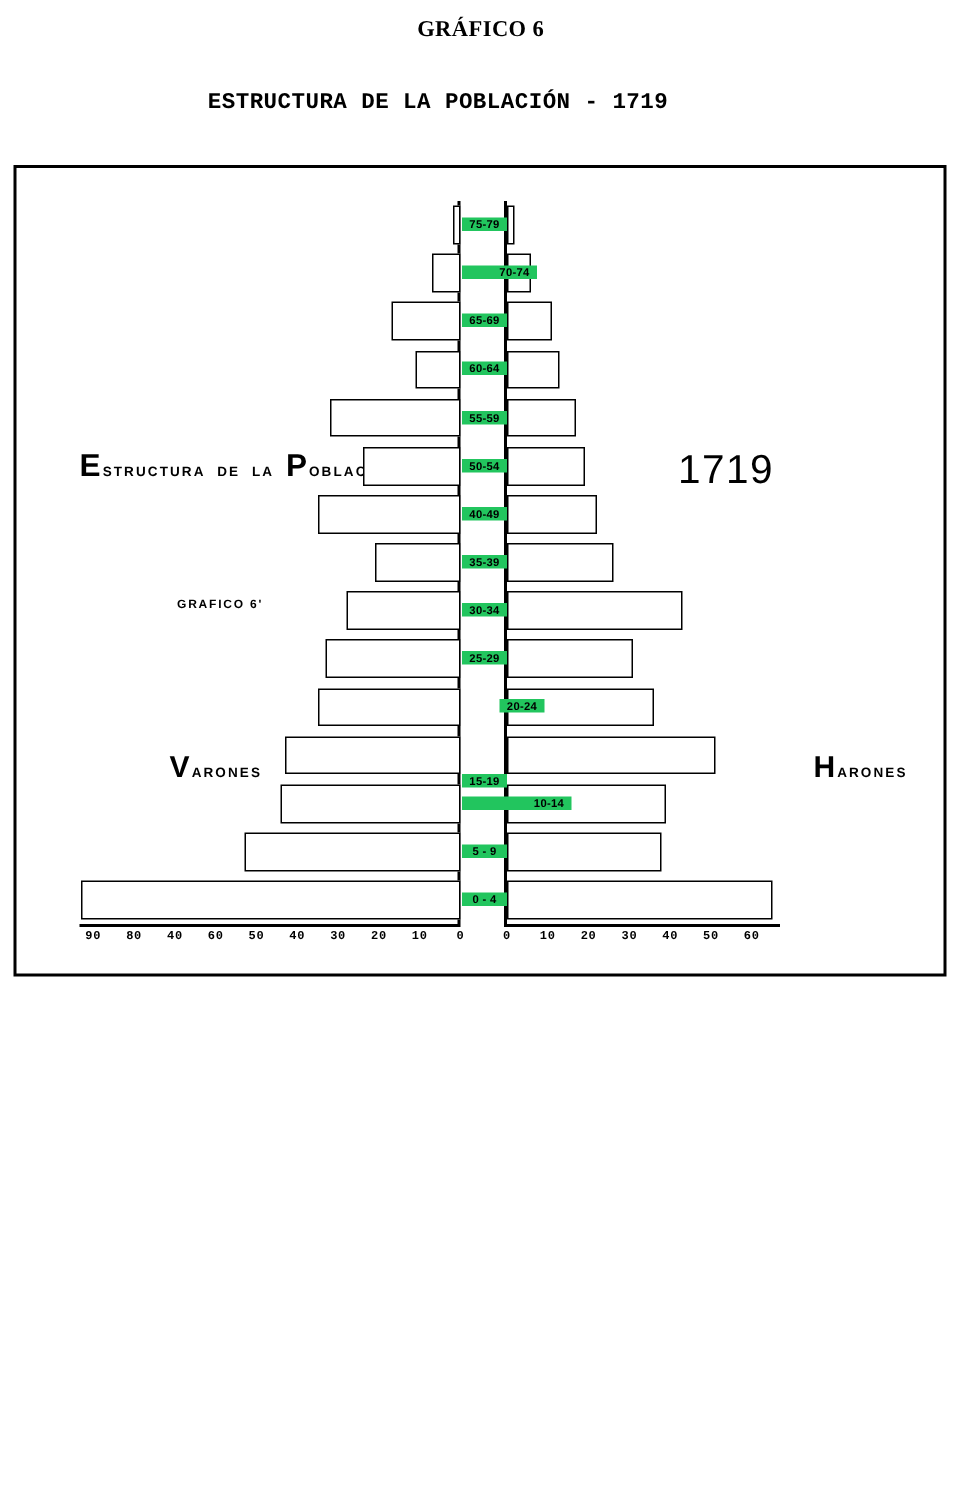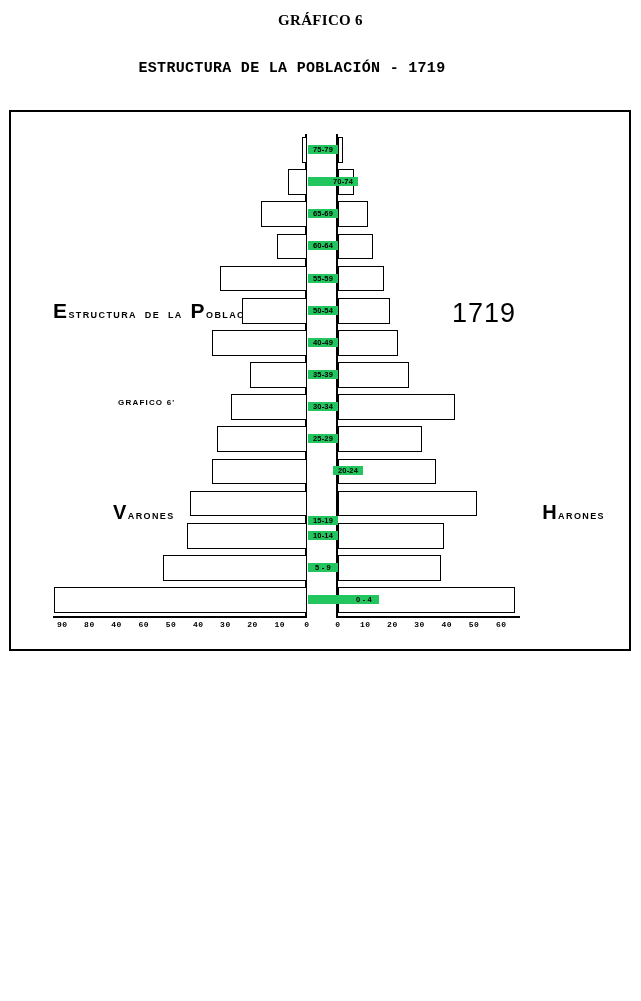--- a/index.html
+++ b/index.html
@@ -229,23 +229,23 @@
         <div class="grp-label" style="top: 97.3333px;">65-69</div>
         <div class="grp-label" style="top: 129.467px;">60-64</div>
         <div class="grp-label" style="top: 161.6px;">55-59</div>
         <div class="grp-label" style="top: 193.733px;">50-54</div>
         <div class="grp-label" style="top: 225.867px;">40-49</div>
         <div class="grp-label" style="top: 258px;">35-39</div>
         <div class="grp-label" style="top: 290.133px;">30-34</div>
         <div class="grp-label" style="top: 322.267px;">25-29</div>
         <div class="grp-label" style="top: 354.4px; margin-left: 25px;">20-24</div>
         <div class="grp-label" style="top: 404px;">15-19</div>
-        <div class="grp-label" style="top: 418.667px;">10-14</div>
+        <div class="grp-label" style="top: 418.667px; padding-left: 43px;">10-14</div>
         <div class="grp-label" style="top: 450.8px; text-align: center;">5 - 9</div>
-        <div class="grp-label" style="top: 482.933px; padding-left: 41px;">0 - 4</div>
+        <div class="grp-label" style="top: 482.933px;">0 - 4</div>
       </div>
     <div id="ticks-layer">
         <div class="tick-label" style="left: 51.2px;">90</div>
         <div class="tick-label" style="left: 78.4px;">80</div>
         <div class="tick-label" style="left: 105.6px;">40</div>
         <div class="tick-label" style="left: 132.8px;">60</div>
         <div class="tick-label" style="left: 160px;">50</div>
         <div class="tick-label" style="left: 187.2px;">40</div>
         <div class="tick-label" style="left: 214.4px;">30</div>
         <div class="tick-label" style="left: 241.6px;">20</div>

